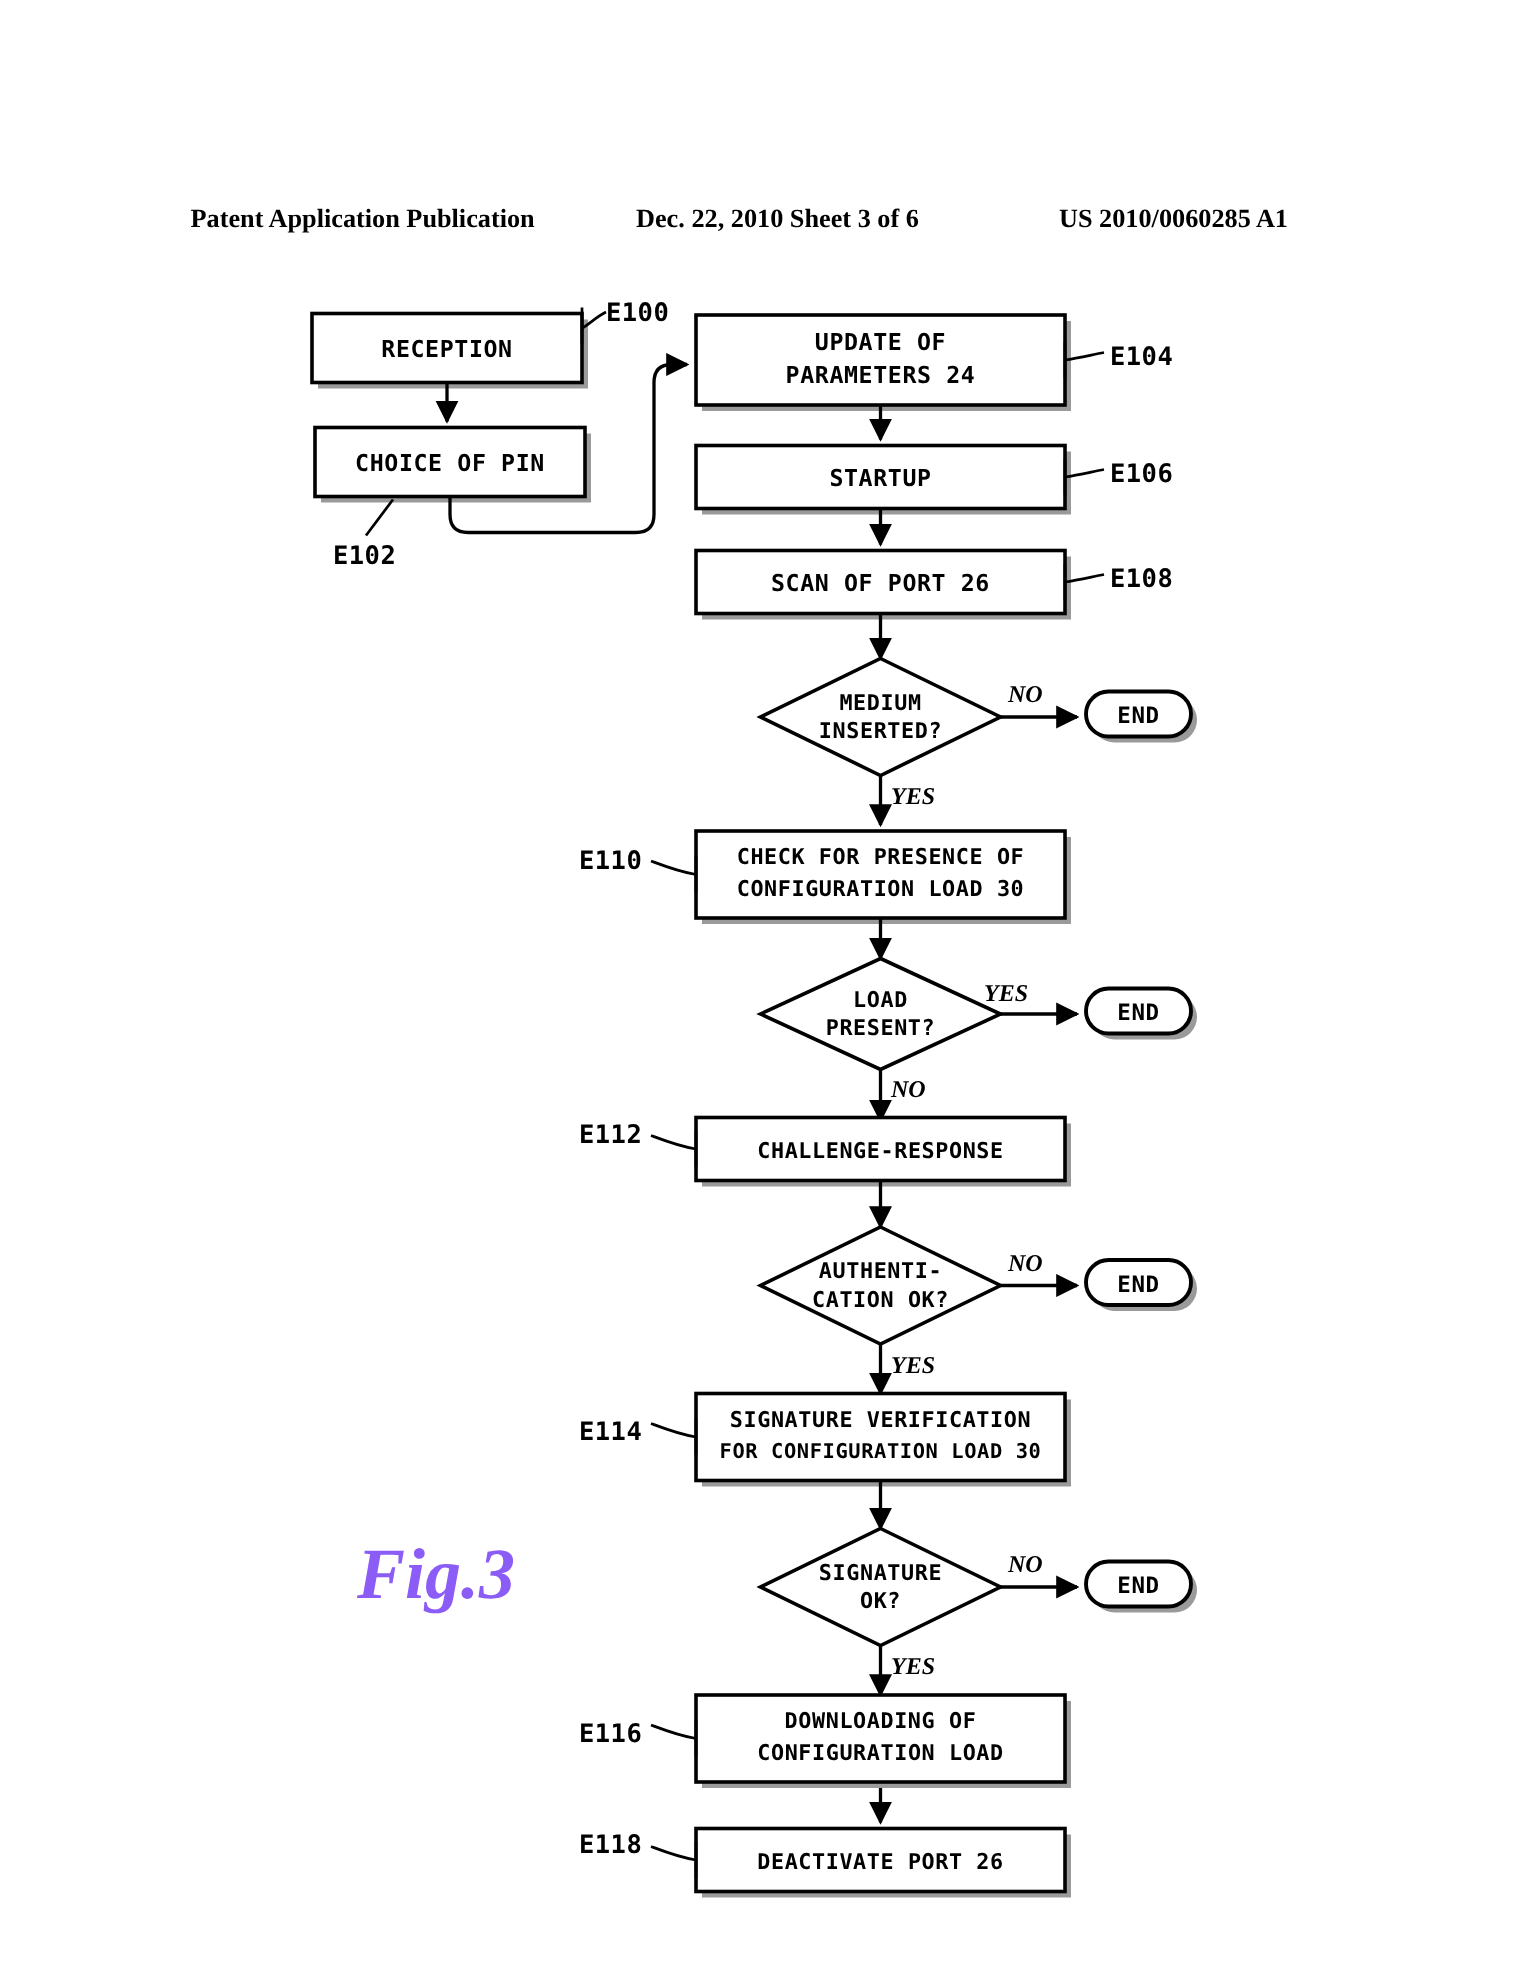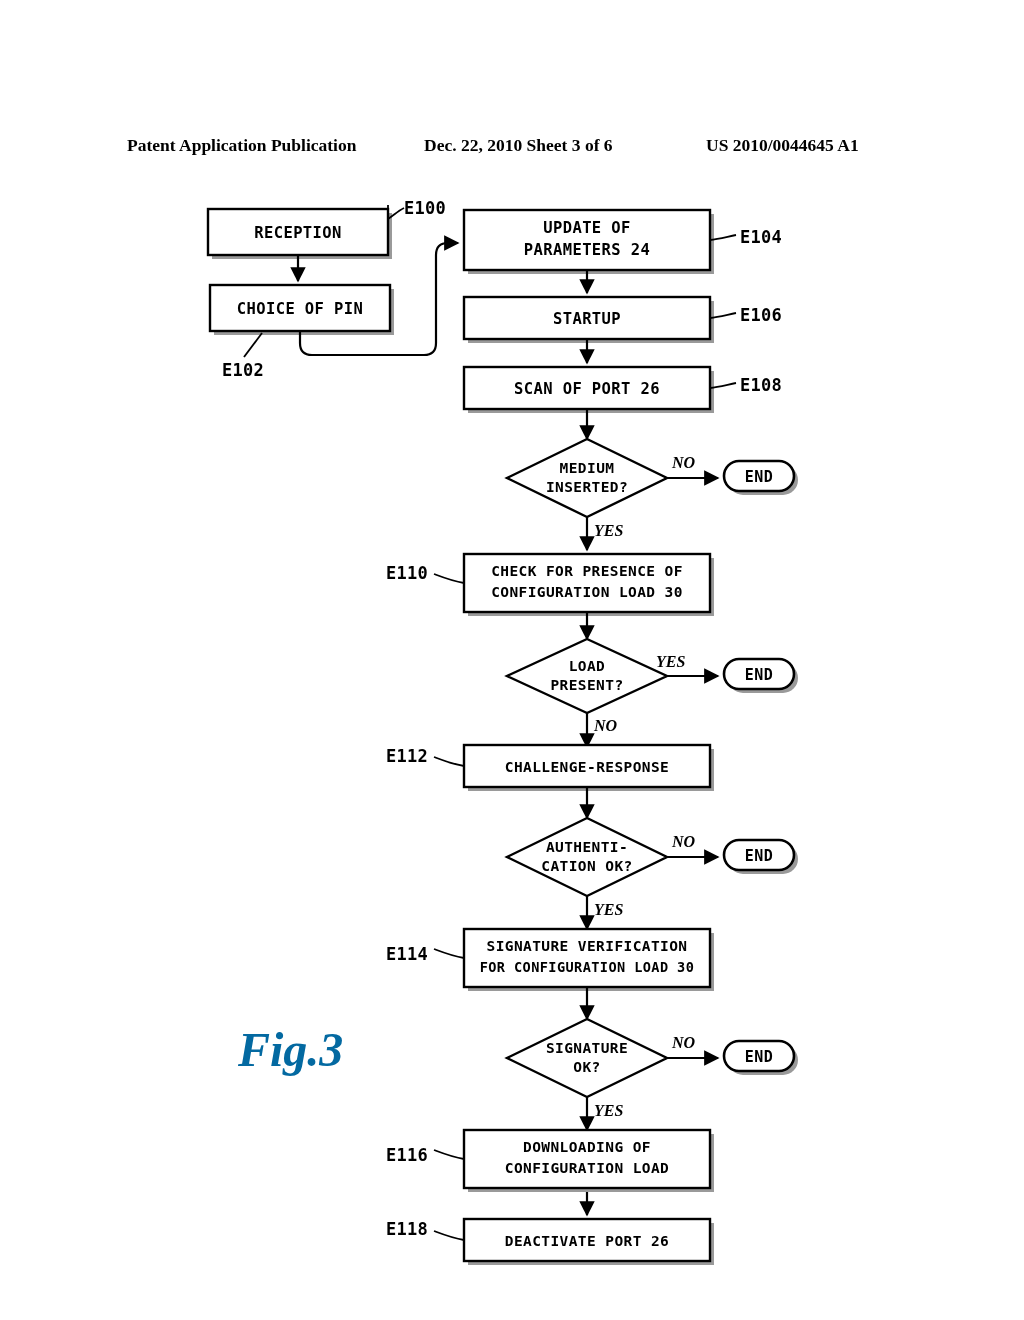--- a/index.html
+++ b/index.html
@@ -39,21 +39,21 @@
   
   .figlabel {
     position: absolute;
     left: 238px;
     top: 975px;
     font-family: "Liberation Serif", serif;
     font-style: italic;
     font-weight: bold;
     font-size: 48px;
     letter-spacing: 0px;
-    color: #0369a1;
+    color: #8b5cf6;
   }
 
   
   #art {
     position: absolute;
     left: 0;
     top: 0;
     width: 1024px;
     height: 1320px;
   }
@@ -121,21 +121,21 @@
   }
 </style>
 </head>
 <body>
 
 <div id="page">
 
   <div class="hdr">
     <span class="hdr-pub">Patent Application Publication</span>
     <span class="hdr-date">Dec. 22, 2010  Sheet 3 of 6</span>
-    <span class="hdr-num">US 2010/0044645 A1</span>
+    <span class="hdr-num">US 2010/0060285 A1</span>
   </div>
 
   <div class="figlabel">Fig.3</div>
 
   <svg id="art" viewBox="0 0 1024 1320" xmlns="http://www.w3.org/2000/svg">
     <defs>
       <marker id="arrow" viewBox="0 0 10 10" refX="9" refY="5" markerWidth="7" markerHeight="7" orient="auto-start-reverse">
         <path d="M 0 0 L 10 5 L 0 10 z" fill="#000000"></path>
       </marker>
     </defs>

